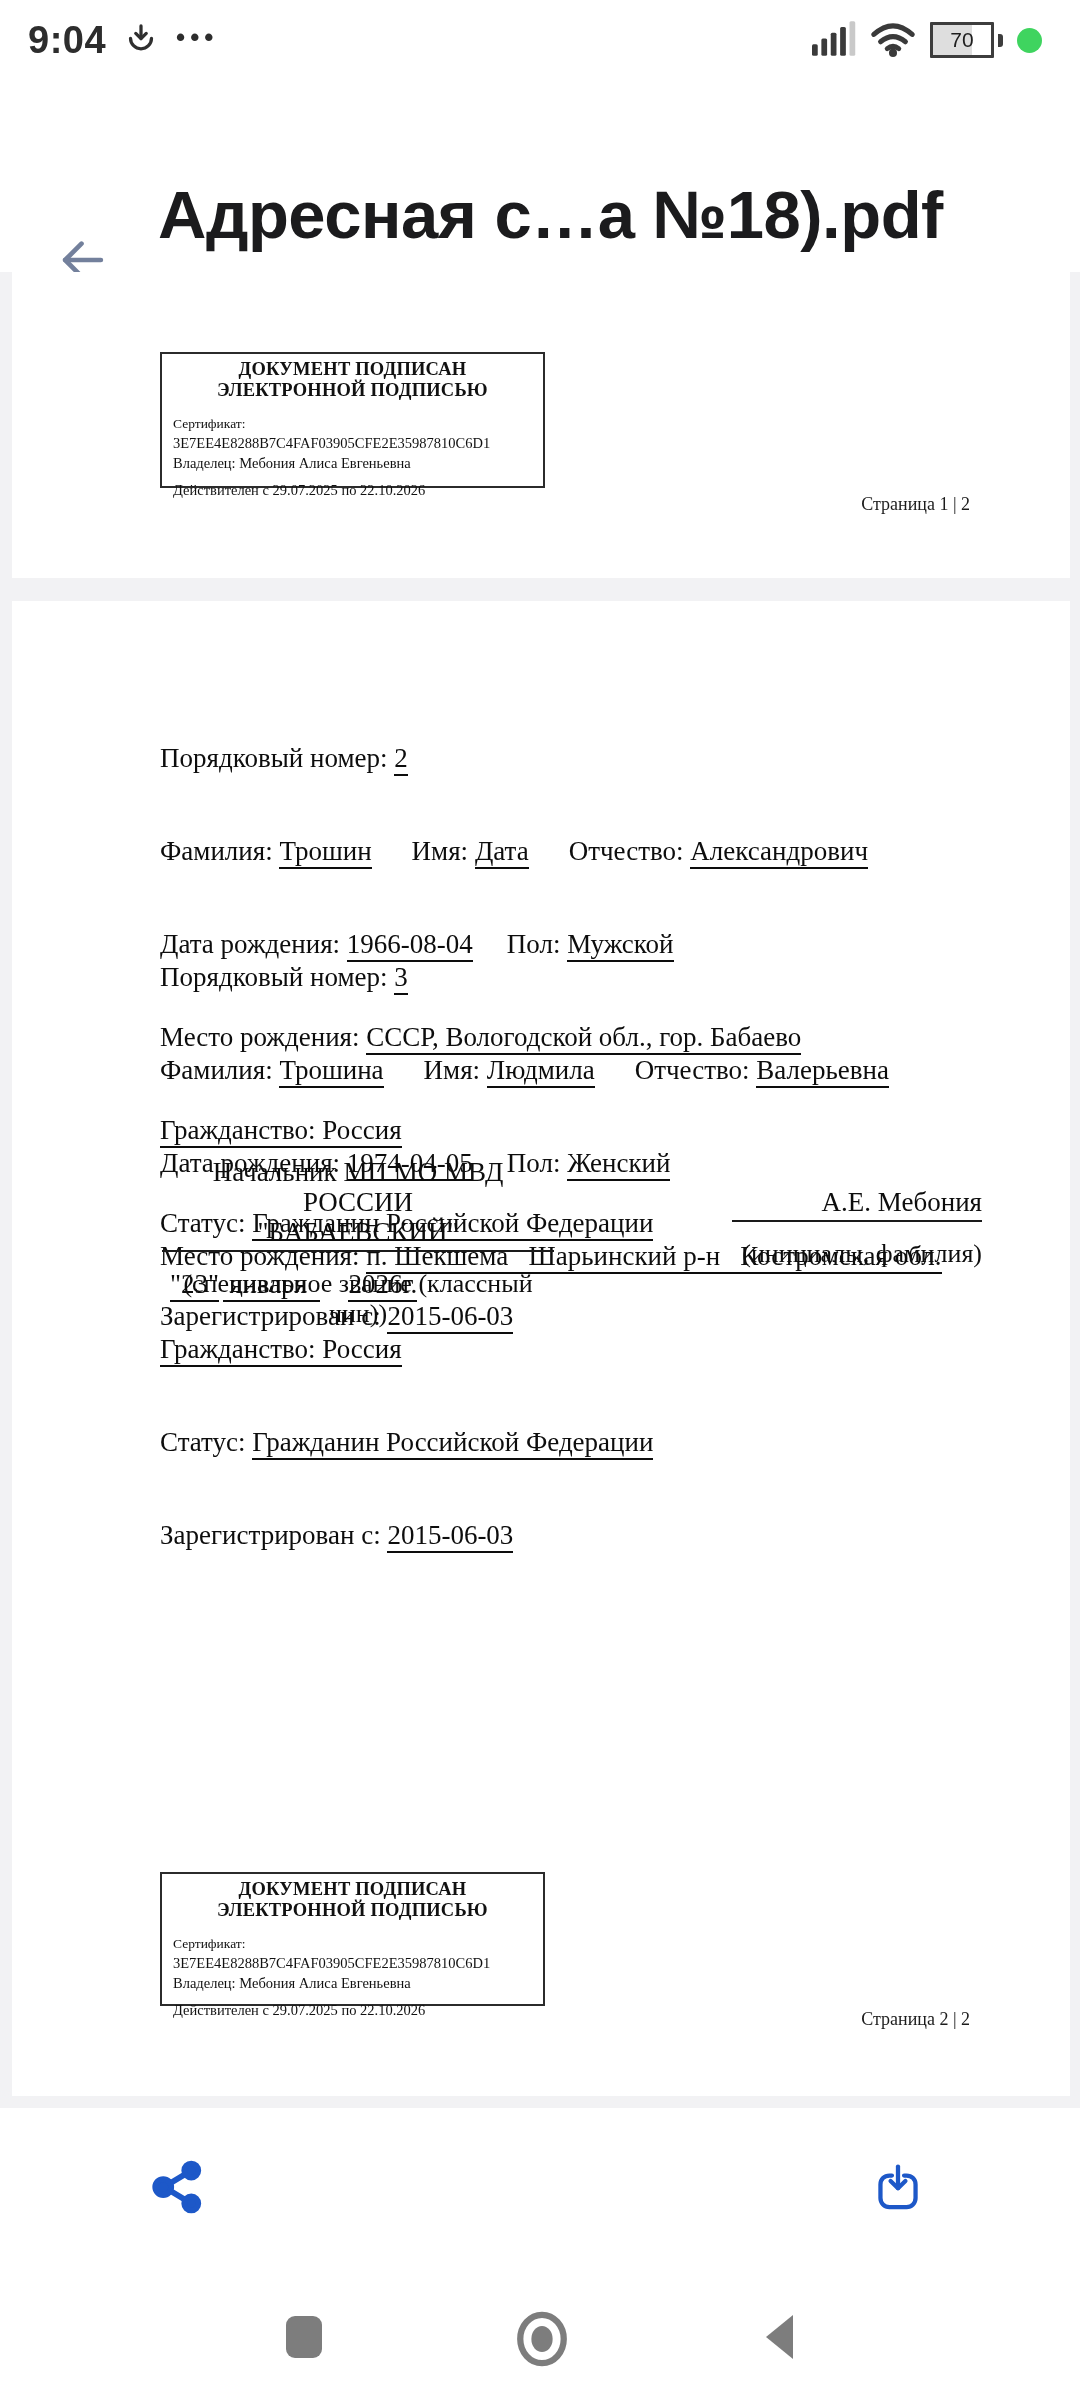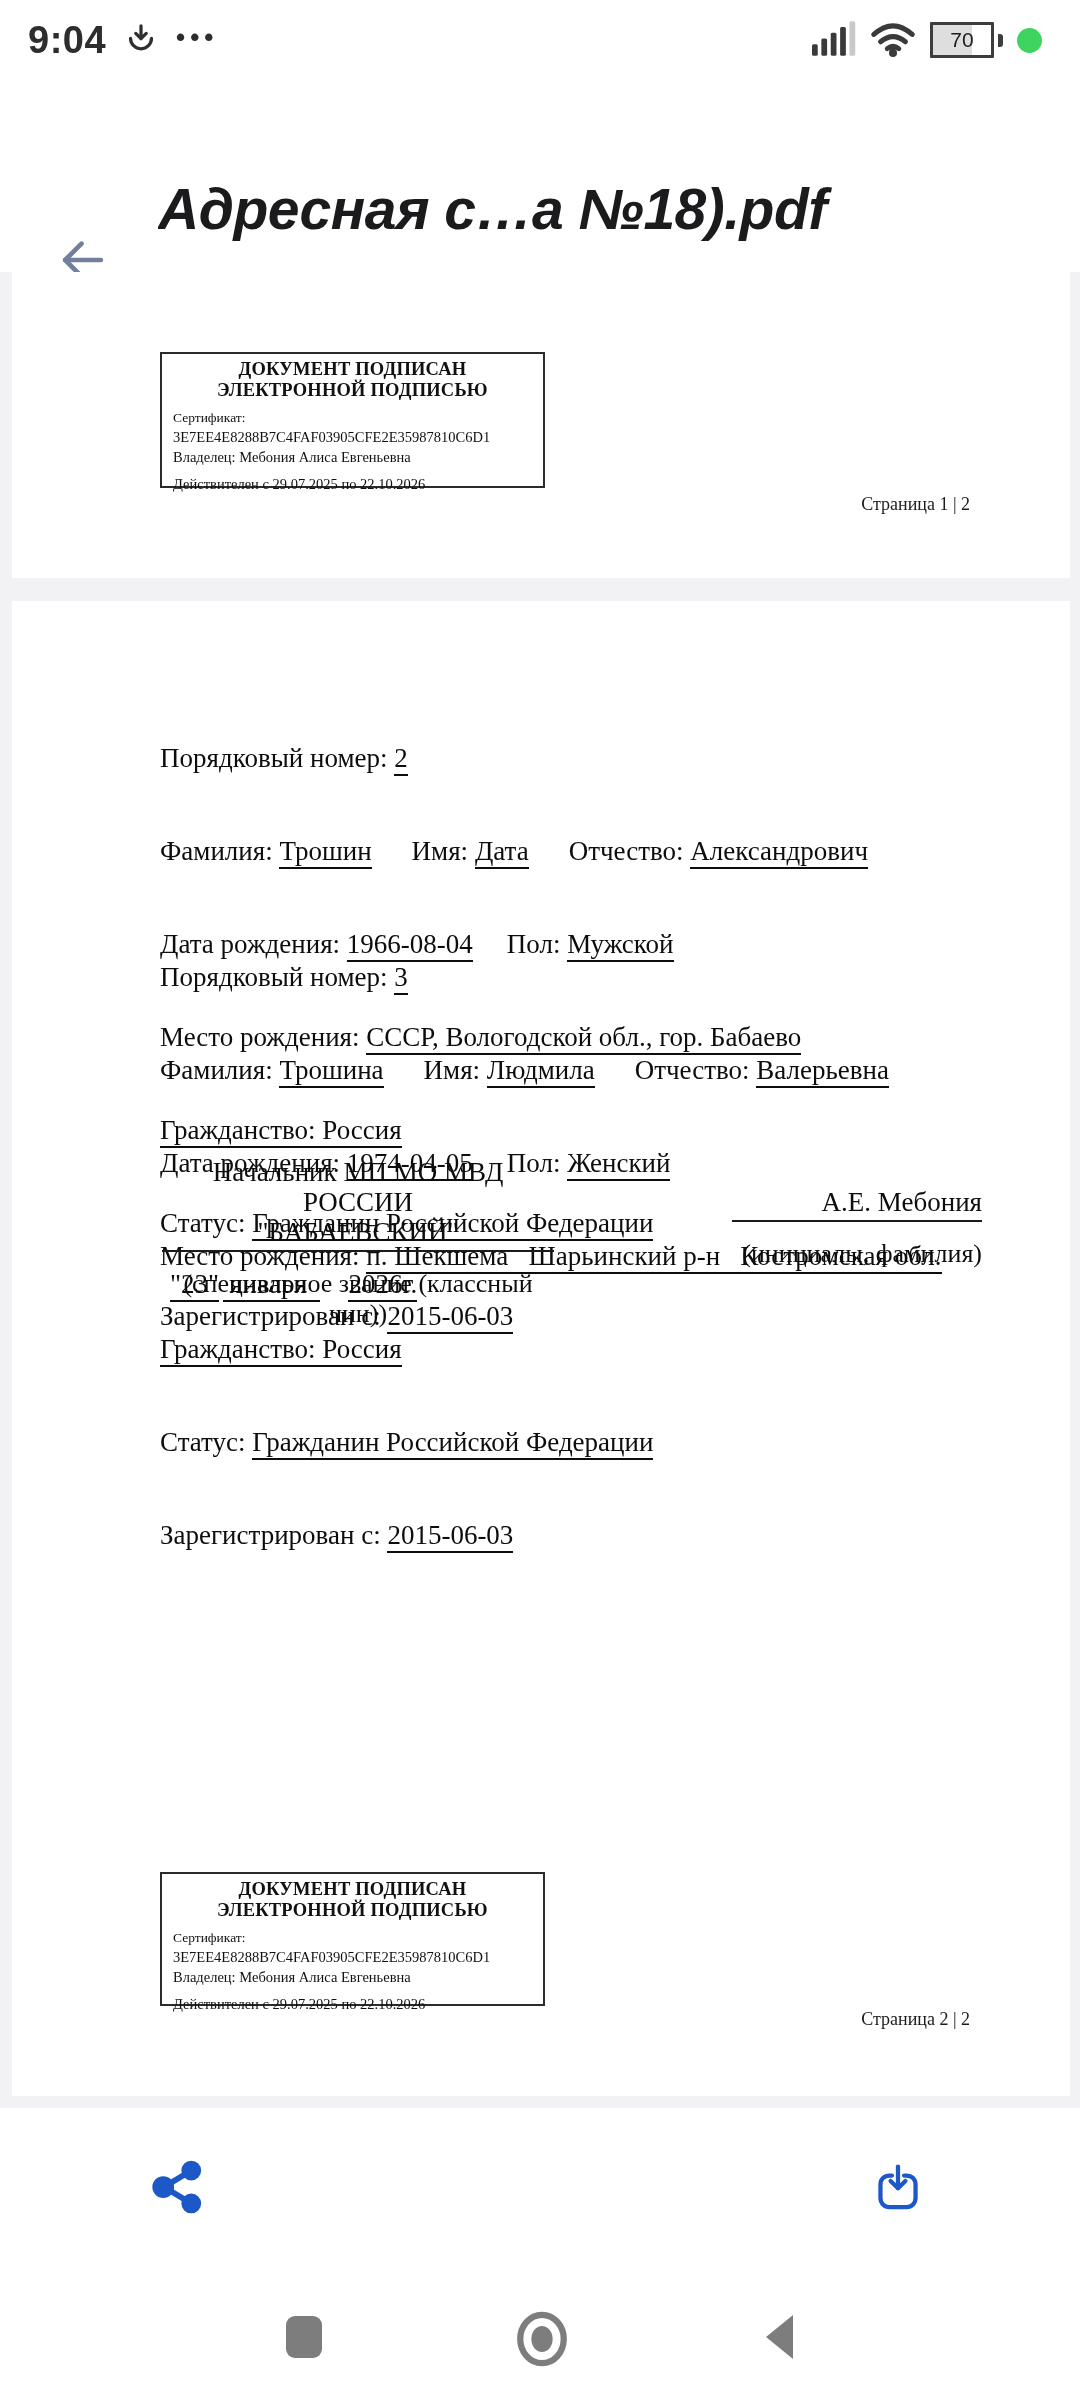--- a/index.html
+++ b/index.html
@@ -16,37 +16,37 @@
   .battery{position:relative;width:58px;height:30px;border:3px solid #3d3d3d;border-radius:1px;
            display:flex;align-items:center;justify-content:center;overflow:hidden;}
   .battery-fill{position:absolute;left:0;top:0;bottom:0;width:68%;background:#dedede;}
   .battery-text{position:relative;font-size:21px;color:#1e1e1e;font-weight:500;}
   .battery-nub{width:5px;height:13px;background:#3d3d3d;border-radius:0 3px 3px 0;margin-left:-10px;}
   .green-dot{width:25px;height:25px;border-radius:50%;}
 
   
   .header{position:absolute;top:80px;left:0;width:1080px;height:192px;background:#fff;}
   .back-btn{position:absolute;left:50px;top:152px;width:56px;height:56px;}
-  .hdr-title{position:absolute;left:158px;top:96px;width:860px;font-size:57px;font-weight:700;
-             color:#1b1b1d;white-space:nowrap;overflow:hidden;letter-spacing:-0.5px;font-style:italic;}
+  .hdr-title{position:absolute;left:158px;top:96px;width:860px;font-size:67px;font-weight:700;
+             color:#1b1b1d;white-space:nowrap;overflow:hidden;letter-spacing:-0.5px;}
   .hdr-size{position:absolute;left:158px;top:204px;font-size:44px;color:#6e7b96;}
 
   
   .doc-area{position:absolute;top:272px;left:0;width:1080px;height:1836px;background:#f2f2f4;padding-left:12px;}
   .page{position:absolute;left:12px;width:1058px;background:#ffffff;}
   .page1{top:0;height:306px;}
   .page2{top:329px;height:1495px;}
   .doc-serif{font-family:"Liberation Serif",serif;color:#0d0d0d;}
 
   .stamp{position:absolute;left:148px;width:385px;border:2px solid #2b2b2b;box-sizing:border-box;
          background:#fff;font-family:"Liberation Serif",serif;color:#111;padding:5px 11px 0 11px;}
   .stamp1{top:80px;height:136px;}
   .stamp2{top:1271px;height:134px;}
   .stamp-title{text-align:center;font-weight:700;font-size:18.5px;line-height:21px;letter-spacing:0.2px;}
-  .stamp-cert-label{font-size:13.5px;line-height:18px;margin-top:8px;}
+  .stamp-cert-label{font-size:13.5px;line-height:18px;margin-top:14px;}
   .stamp-line{font-size:14.5px;line-height:20px;white-space:nowrap;}
   .stamp-valid{margin-top:7px;}
 
   .page-footer{position:absolute;right:100px;font-family:"Liberation Serif",serif;
                font-size:18px;color:#1c1c1c;}
   .pf1{top:222px;}
   .pf2{top:1408px;}
 
   .textblock{position:absolute;left:148px;font-size:27px;line-height:31px;white-space:pre-wrap;}
   .blockA{top:80px;}

